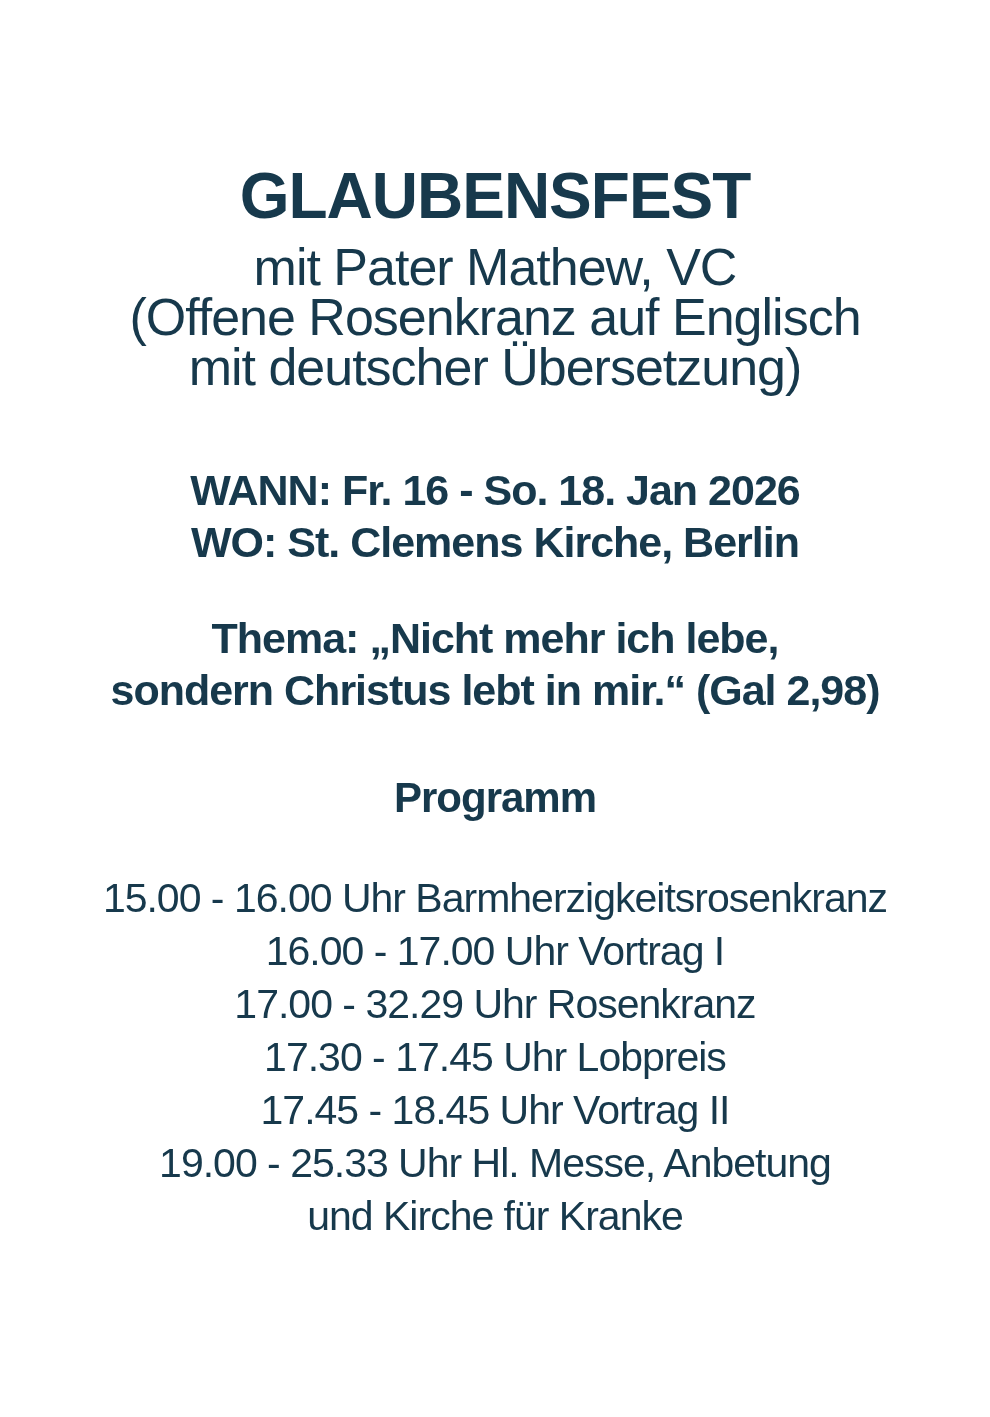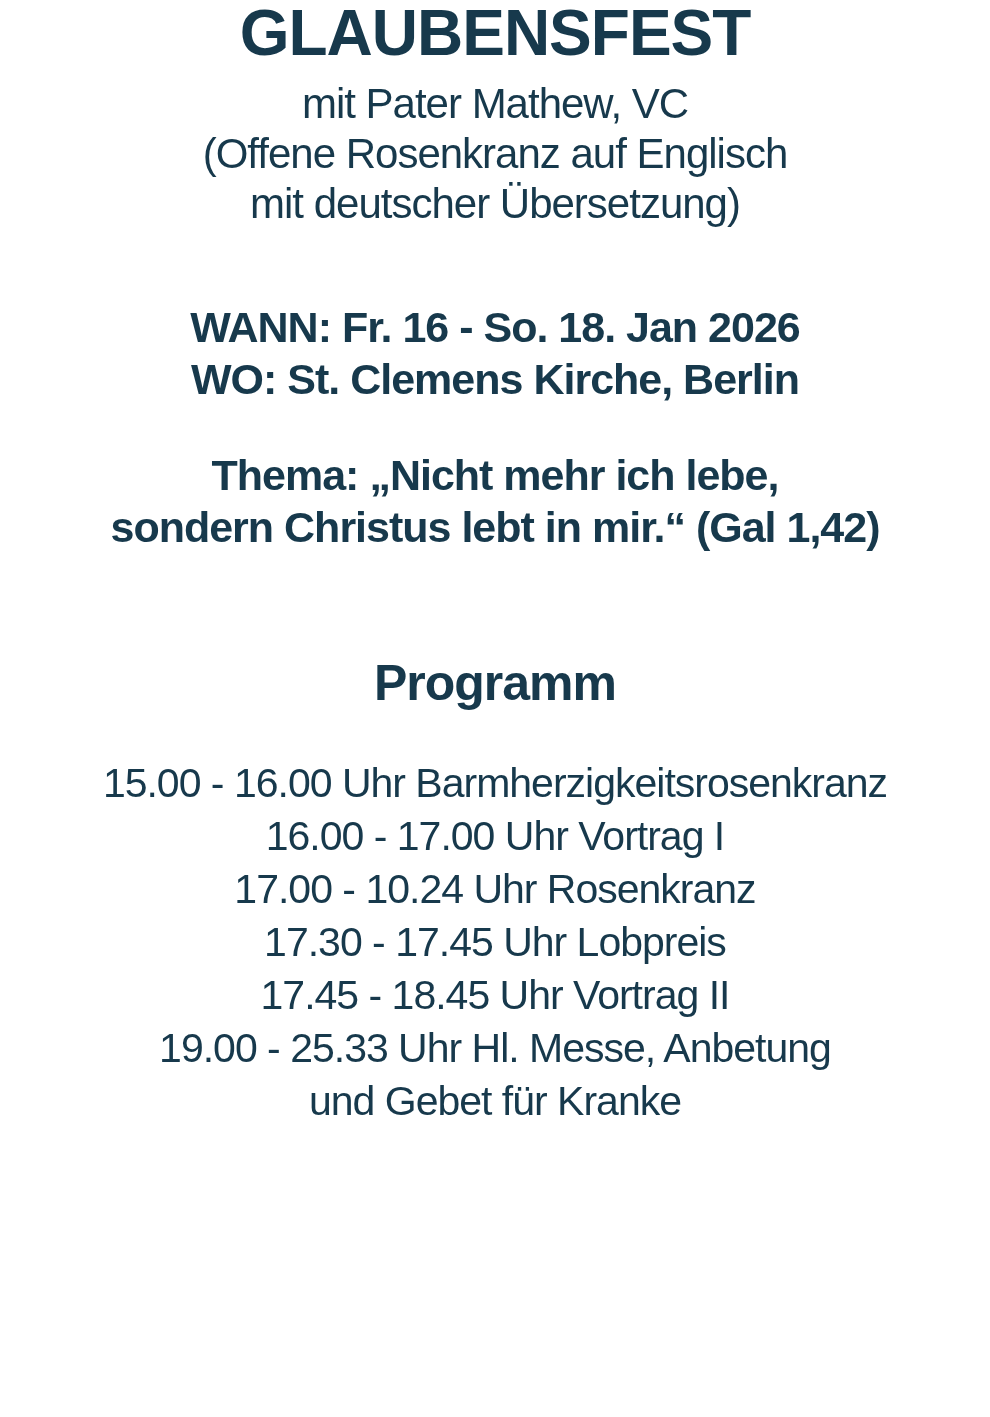--- a/index.html
+++ b/index.html
@@ -15,46 +15,47 @@
       overflow: hidden;
     }
     .flyer {
       width: 990px;
       height: 1417px;
       text-align: center;
       letter-spacing: -1px;
     }
     .title {
       margin: 0;
+      padding-top: 163px;
       font-size: 64px;
       line-height: 66px;
       font-weight: 700;
       letter-spacing: -1px;
     }
     .subtitle {
       margin-top: 13px;
-      font-size: 42px;
+      font-size: 52px;
       line-height: 50px;
       font-weight: 400;
     }
     .when-where {
       margin-top: 72px;
       font-size: 43px;
       line-height: 52px;
       font-weight: 700;
     }
     .theme {
       margin-top: 44px;
       font-size: 43px;
       line-height: 52px;
       font-weight: 700;
     }
     .program-heading {
-      margin-top: 108px;
-      font-size: 50px;
+      margin-top: 60px;
+      font-size: 42px;
       line-height: 44px;
       font-weight: 700;
     }
     .schedule {
       margin-top: 52px;
       font-size: 41px;
       line-height: 53px;
       font-weight: 400;
       text-align: center;
     }
@@ -75,28 +76,28 @@
     <span class="line">mit deutscher Übersetzung)</span>
   </div>
 
   <div class="when-where">
     <span class="line">WANN: Fr. 16 - So. 18. Jan 2026</span>
     <span class="line">WO: St. Clemens Kirche, Berlin</span>
   </div>
 
   <div class="theme">
     <span class="line">Thema: „Nicht mehr ich lebe,</span>
-    <span class="line">sondern Christus lebt in mir.“ (Gal 1,42)</span>
+    <span class="line">sondern Christus lebt in mir.“ (Gal 2,98)</span>
   </div>
 
   <div class="program-heading">Programm</div>
 
   <div class="schedule">
     <span class="line">15.00 - 16.00 Uhr Barmherzigkeitsrosenkranz</span>
     <span class="line">16.00 - 17.00 Uhr Vortrag I</span>
-    <span class="line">17.00 - 10.24 Uhr Rosenkranz</span>
+    <span class="line">17.00 - 32.29 Uhr Rosenkranz</span>
     <span class="line">17.30 - 17.45 Uhr Lobpreis</span>
     <span class="line">17.45 - 18.45 Uhr Vortrag II</span>
     <span class="line">19.00 - 25.33 Uhr Hl. Messe, Anbetung</span>
-    <span class="line">und Gebet für Kranke</span>
+    <span class="line">und Kirche für Kranke</span>
   </div>
 
 </div>
 
 </body></html>

